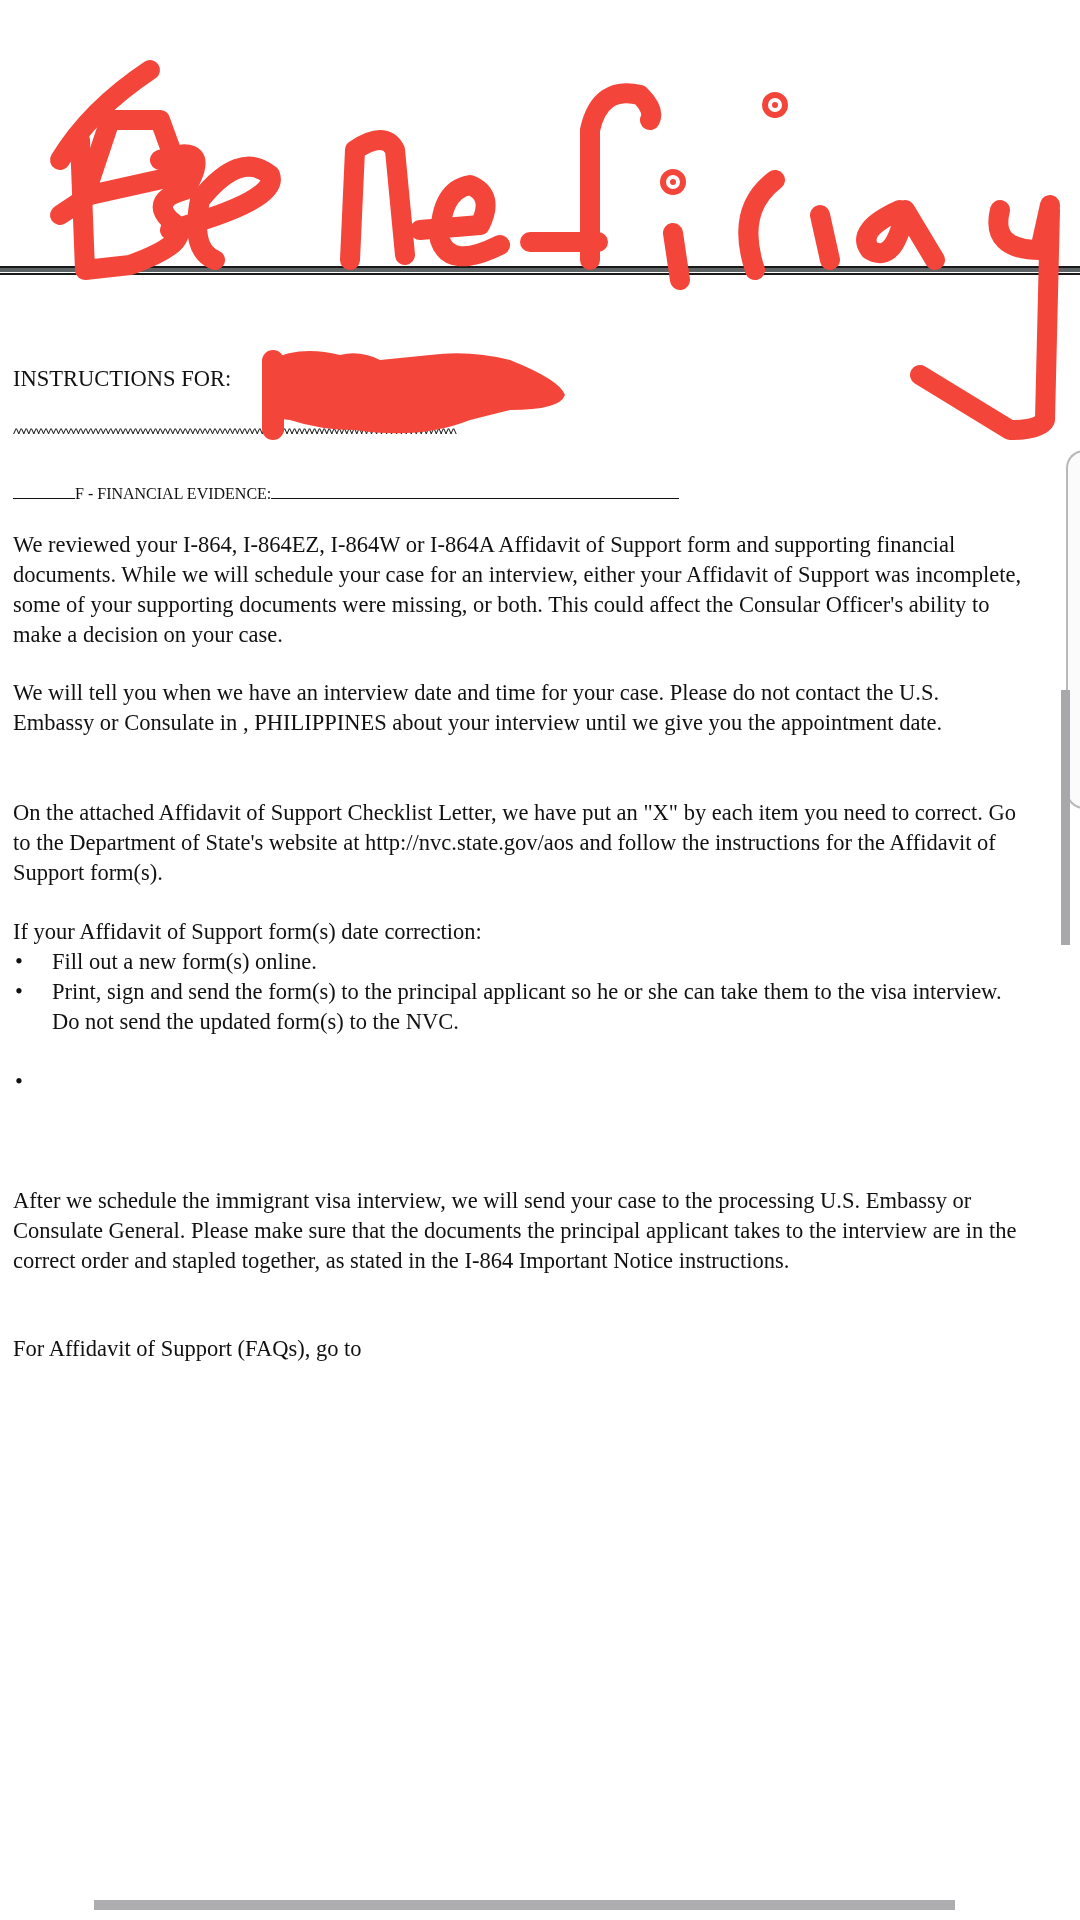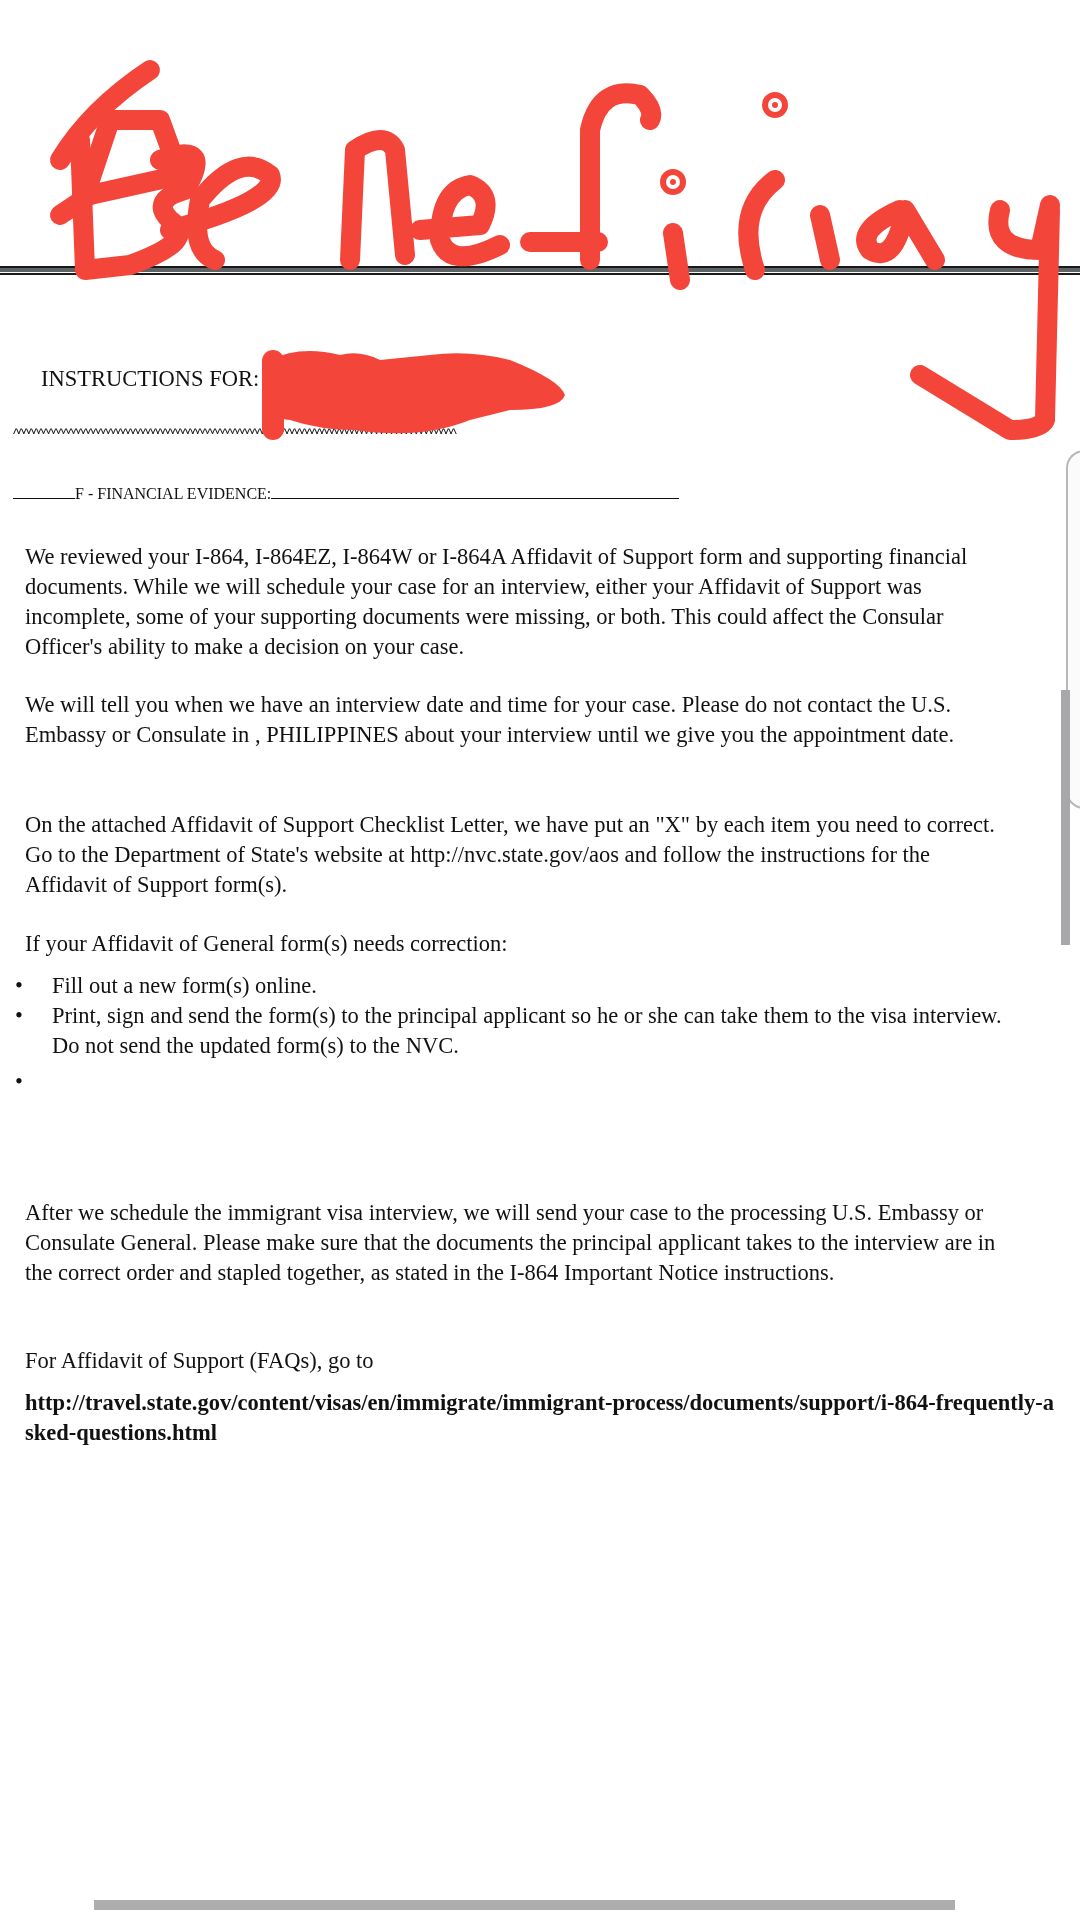--- a/index.html
+++ b/index.html
@@ -1,26 +1,26 @@
 <!DOCTYPE html>
 <html><head>
   <meta charset="utf-8">
   <style>
     html, body { margin: 0; padding: 0; background: #ffffff; }
     body { width: 1080px; height: 1920px; position: relative; overflow: hidden; font-family: "Liberation Serif", serif; color: #111; }
     .sep { position: absolute; left: 0; width: 1080px; }
     .sep-top { top: 266px; height: 2px; background: #1a1a1a; }
     .sep-mid { top: 268px; height: 4px; background: #5e6366; }
     .sep-bot { top: 273px; height: 2px; background: #1a1a1a; }
-    .instr { position: absolute; left: 13px; top: 366px; font-size: 22.5px; white-space: nowrap; margin-left: 28px; }
+    .instr { position: absolute; left: 13px; top: 366px; font-size: 22.5px; white-space: nowrap; }
     .carets { position: absolute; left: 13px; top: 426px; font-size: 14px; letter-spacing: -1.6px; white-space: nowrap; font-family: "Liberation Sans", sans-serif; color: #222; }
     .fin { position: absolute; left: 13px; top: 480px; font-size: 16px; white-space: nowrap; }
     .fin .blank { display: inline-block; border-bottom: 1px solid #111; height: 18px; vertical-align: baseline; }
     .para { position: absolute; left: 13px; width: 1010px; font-size: 22.5px; line-height: 30px; }
-    .para p { margin: 12px; }
+    .para p { margin: 0; }
     ul.bul { list-style: none; margin: 0; padding: 0; }
     ul.bul li { position: relative; padding-left: 39px; }
     ul.bul li .dot { position: absolute; left: 2px; top: 0; }
     .link { font-weight: bold; word-break: break-all; }
     .vscroll { position: absolute; left: 1061px; top: 690px; width: 9px; height: 255px; background: #a8a7aa; }
     .peek { position: absolute; left: 1066px; top: 450px; width: 40px; height: 355px; border: 2px solid #b8b8b8; border-right: none; border-radius: 18px 0 0 18px; background: #fbfbfb; }
     .hscroll { position: absolute; left: 94px; top: 1900px; width: 861px; height: 10px; background: #adacaf; }
     svg.ink { position: absolute; left: 0; top: 0; width: 1080px; height: 480px; pointer-events: none; }
   </style>
 </head>
@@ -46,40 +46,39 @@
 
 <div class="para" style="top:678px">
   <p>We will tell you when we have an interview date and time for your case. Please do not contact the U.S. Embassy or Consulate in , PHILIPPINES about your interview until we give you the appointment date.</p>
 </div>
 
 <div class="para" style="top:798px">
   <p>On the attached Affidavit of Support Checklist Letter, we have put an "X" by each item you need to correct. Go to the Department of State's website at http://nvc.state.gov/aos and follow the instructions for the Affidavit of Support form(s).</p>
 </div>
 
 <div class="para" style="top:917px">
-  <p>If your Affidavit of General form(s) needs correction:</p>
+  <p>If your Affidavit of Support form(s) date correction:</p>
   <ul class="bul">
     <li><span class="dot">•</span><span>Fill out a new form(s) online.</span></li>
     <li><span class="dot">•</span><span>Print, sign and send the form(s) to the principal applicant so he or she can take them to the visa interview. Do not send the updated form(s) to the NVC.</span></li>
   </ul>
 </div>
 
 <div class="para" style="top:1067px">
   <ul class="bul">
     <li><span class="dot">•</span></li>
   </ul>
 </div>
 
 <div class="para" style="top:1186px">
   <p>After we schedule the immigrant visa interview, we will send your case to the processing U.S. Embassy or Consulate General. Please make sure that the documents the principal applicant takes to the interview are in the correct order and stapled together, as stated in the I-864 Important Notice instructions.</p>
 </div>
 
 <div class="para" style="top:1334px; width:1055px">
   <p>For Affidavit of Support (FAQs), go to</p>
-  <p class="link">http://travel.state.gov/content/visas/en/immigrate/immigrant-process/documents/support/i-864-frequently-asked-questions.html</p>
 </div>
 
 <svg class="ink" viewBox="0 0 1080 480">
   <g fill="none" stroke="#f4453a" stroke-width="20" stroke-linecap="round" stroke-linejoin="round">
 
     <path d="M60 215 L90 195 L180 175 L160 120 L110 120 L90 180"></path>
     <path d="M150 70 Q90 110 60 160"></path>
     <path d="M80 140 L85 270 L130 265 Q200 240 170 220 Q150 200 185 190 Q215 140 160 160"></path>
 
     <path d="M170 230 Q280 200 270 175 Q240 150 200 200 Q190 250 215 260"></path>

